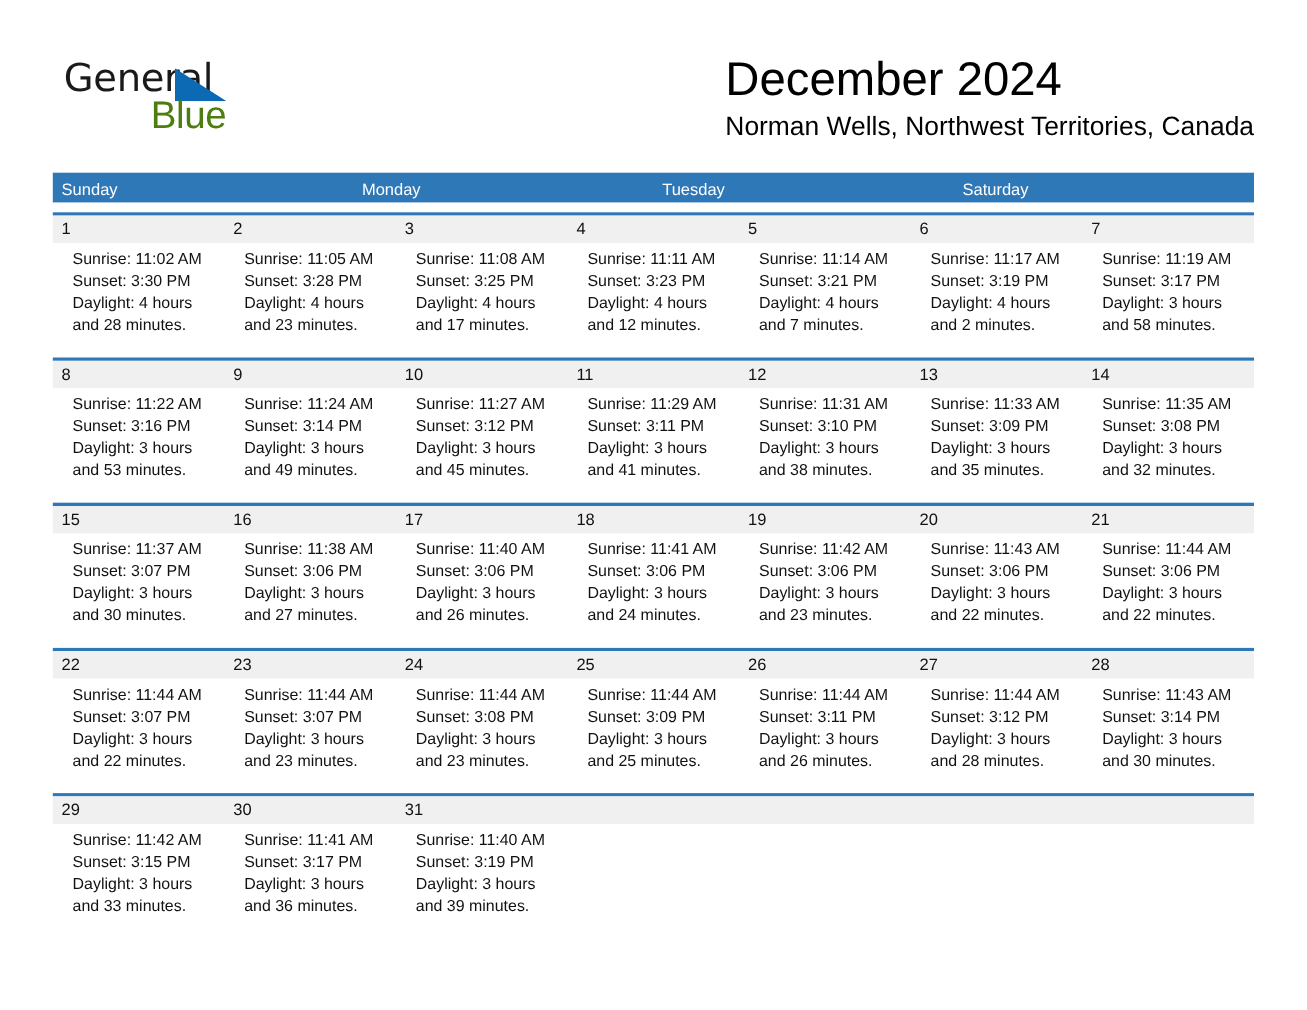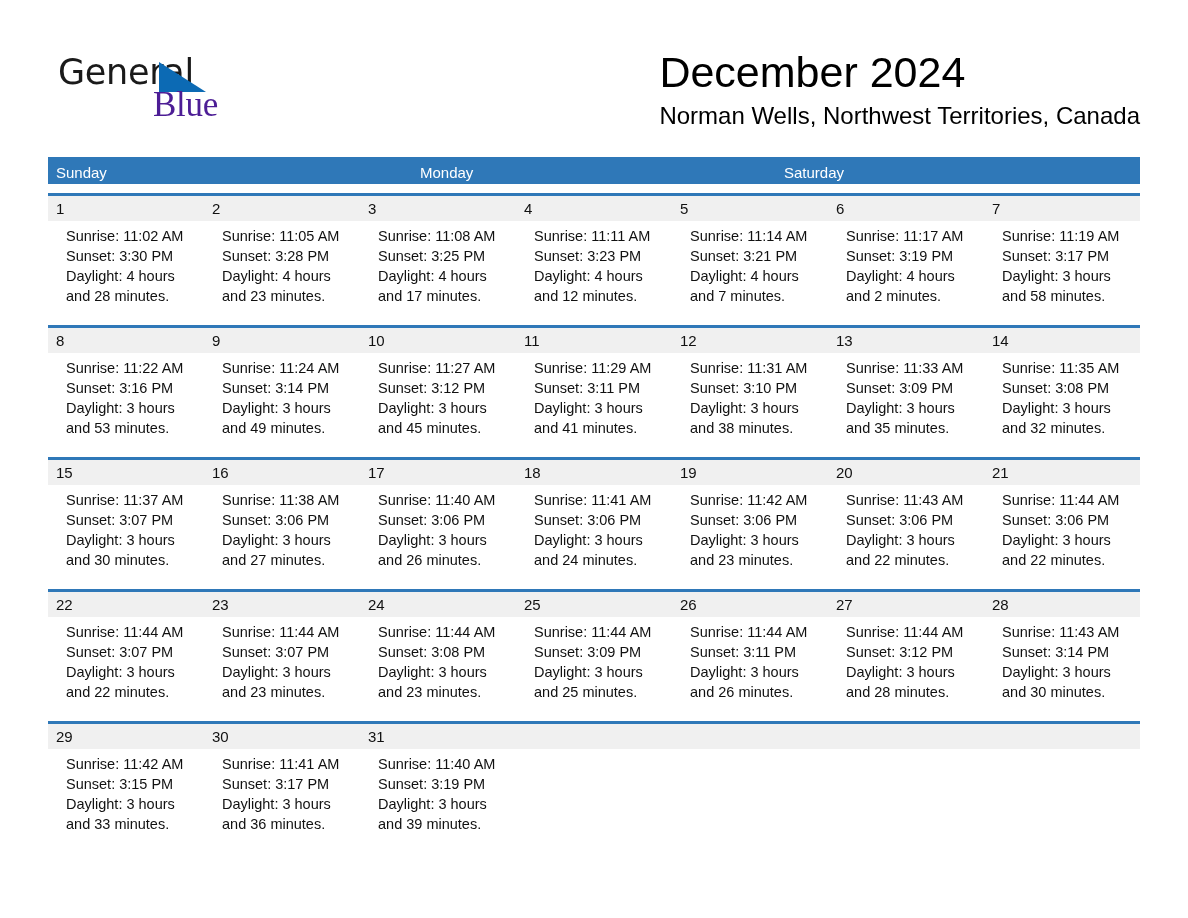--- a/index.html
+++ b/index.html
@@ -54,24 +54,23 @@
     width: 47px;
     height: 30px;
   }
   .logo-blue {
     position: absolute;
     left: 79px;
     top: 33px;
     font-size: 35px;
     line-height: 40px;
     letter-spacing: -0.3px;
-    color: #4c1d95;
-    font-family: Liberation Serif, serif;
+    color: #4d7c0f;
+    font-family: Liberation Sans, sans-serif;
     font-weight: 400;
-    margin-left: 16px;
   }
 
   .title-block {
     position: absolute;
     right: 0;
     top: 0;
     text-align: left;
   }
   .month-title {
     font-size: 43px;
@@ -173,20 +172,21 @@
       <div class="location-title">Norman Wells, Northwest Territories, Canada</div>
     </div>
 
   </div>
 
   <div class="calendar">
 
     <div class="weekdays">
       <div class="weekday">Sunday</div>
       <div class="weekday">Monday</div>
+      <div class="weekday">Tuesday</div>
       <div class="weekday">Saturday</div>
     </div>
 
     <div class="week">
       <div class="week-numbers">
         <div class="daynum">1</div>
         <div class="daynum">2</div>
         <div class="daynum">3</div>
         <div class="daynum">4</div>
         <div class="daynum">5</div>

